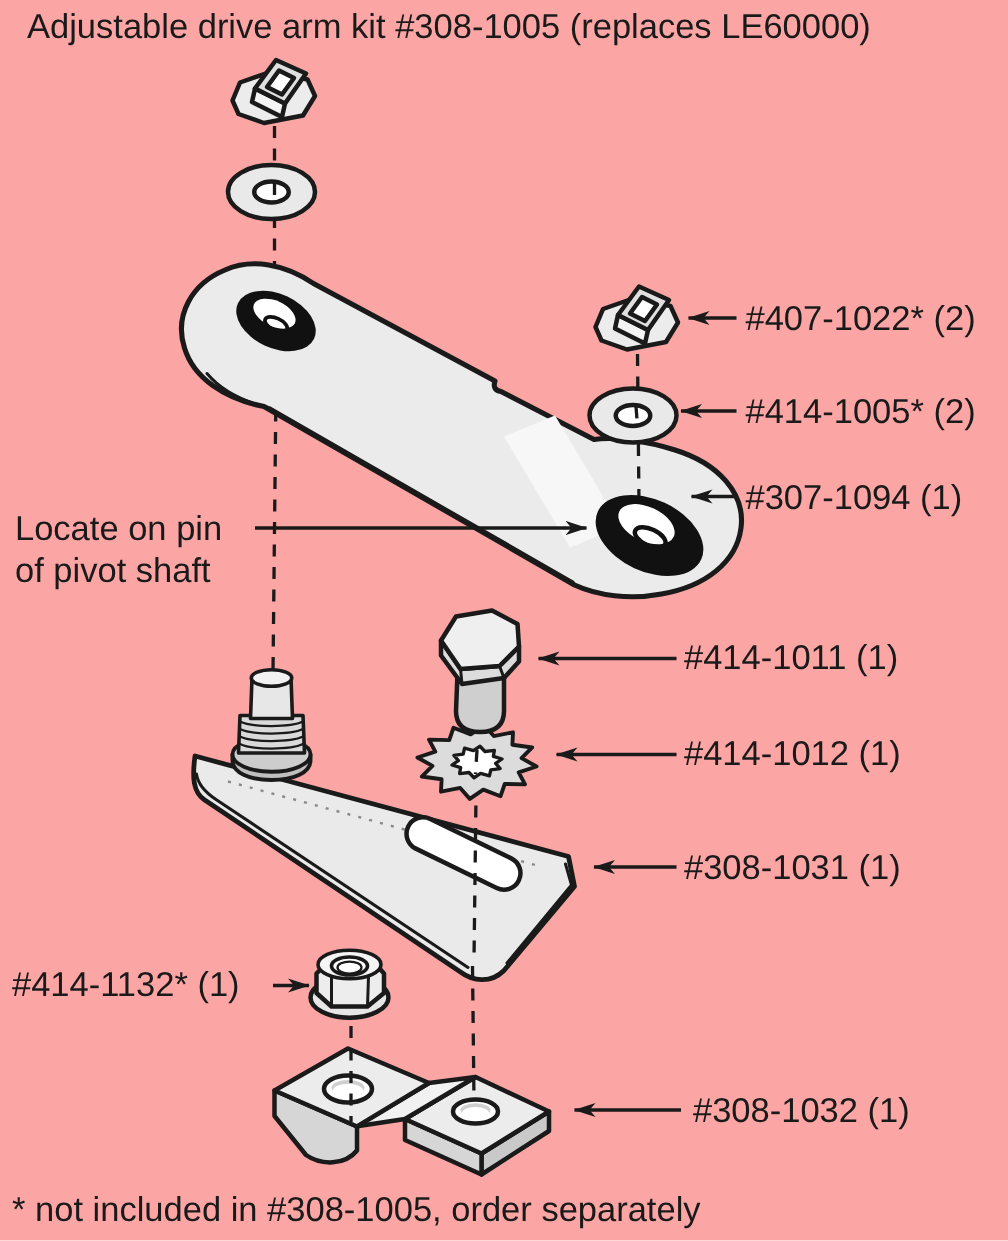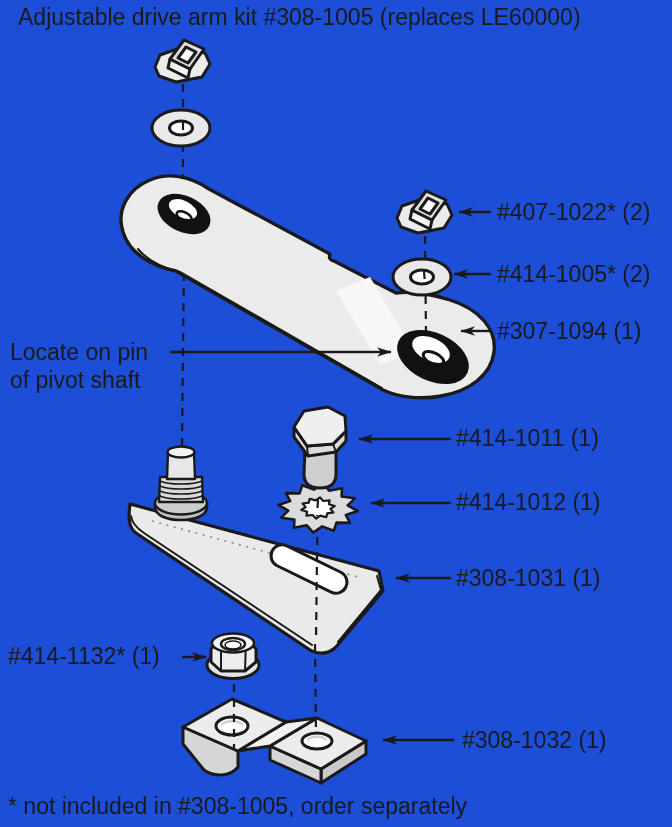--- a/index.html
+++ b/index.html
@@ -1,16 +1,16 @@
 <!DOCTYPE html>
 <html><head>
 <meta charset="utf-8">
 <style>
   html,body{margin:0;padding:0;background:#fff;}
-  .stage{position:relative;width:672px;height:827px;background:#1d4ed8;overflow:hidden;}
+  .stage{position:relative;width:672px;height:827px;background:#fca5a5;overflow:hidden;}
   svg{display:block;}
   svg text{font-family:"Liberation Sans","DejaVu Sans",sans-serif;fill:#1a1a1a;}
   .t-title{font-size:23px;letter-spacing:0px;}
   .t-label{font-size:23px;}
   .t-note{font-size:23px;}
   .t-foot{font-size:23px;}
   .dash{stroke:#1a1a1a;stroke-width:2.2;fill:none;stroke-dasharray:8 7;}
   .callout{stroke:#1a1a1a;stroke-width:2.4;fill:none;}
   .part{stroke:#1a1a1a;stroke-width:3;stroke-linejoin:round;stroke-linecap:round;}
   .thin{stroke:#1a1a1a;stroke-width:2;fill:none;stroke-linecap:round;}

